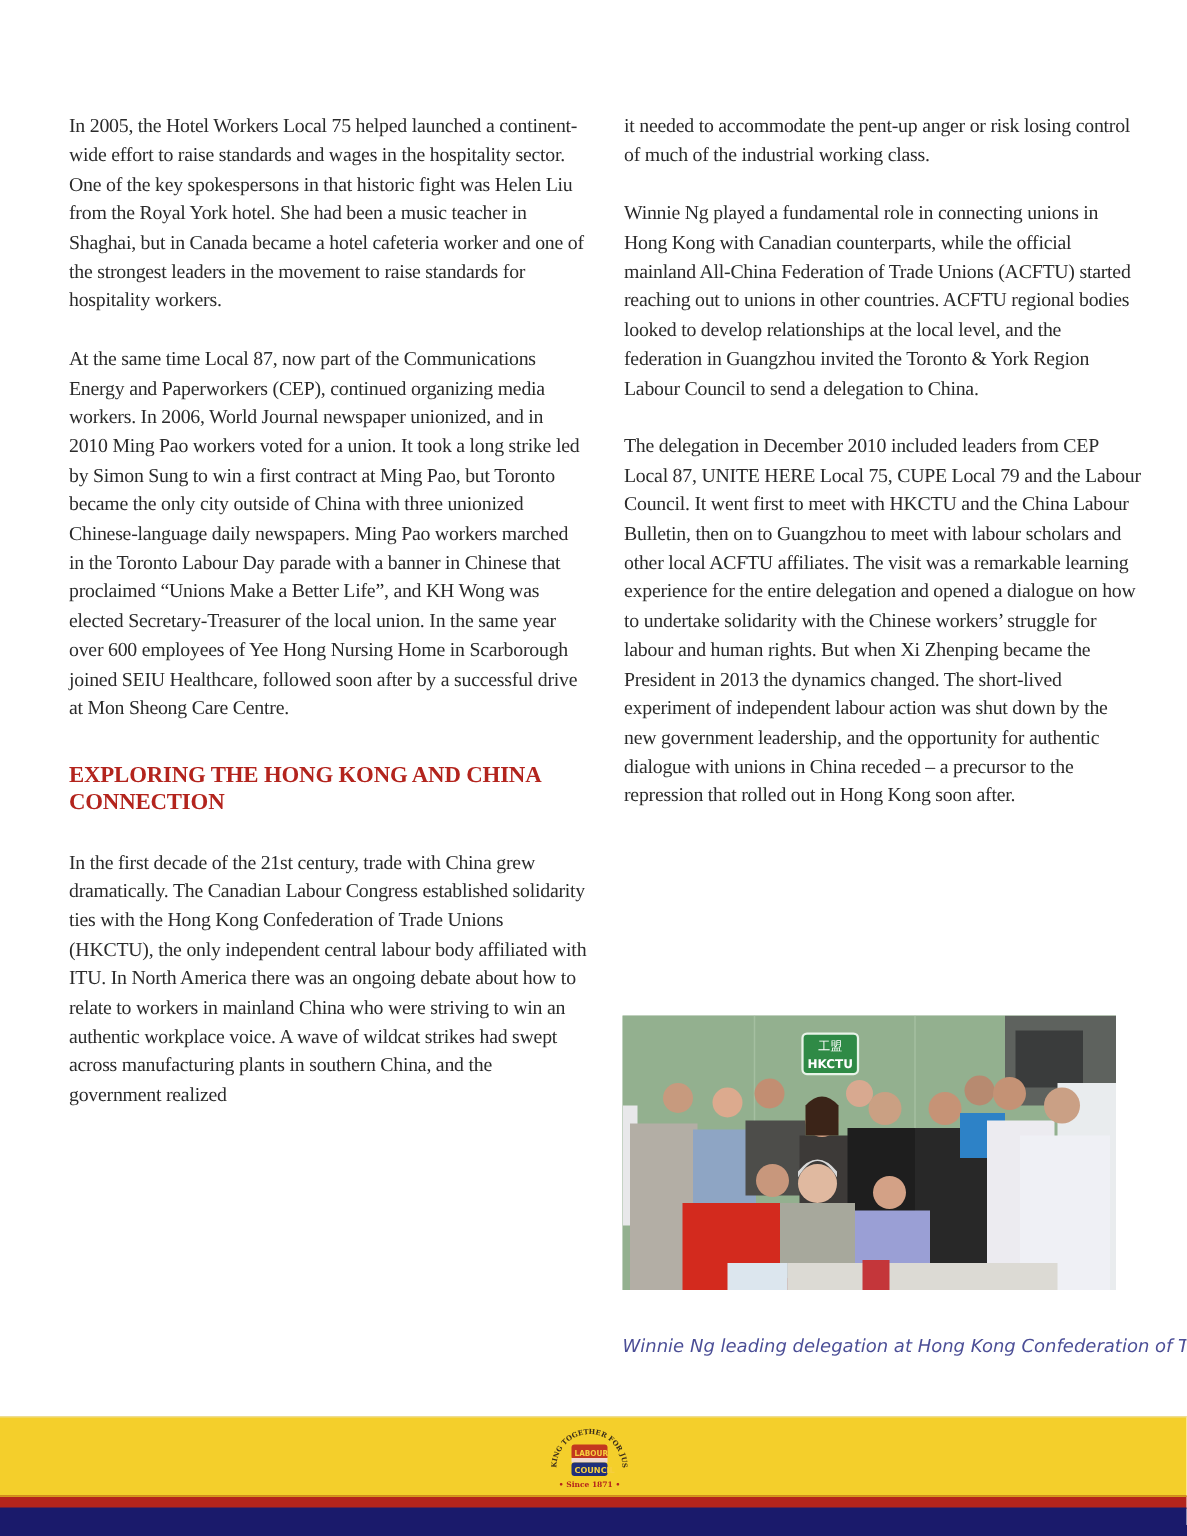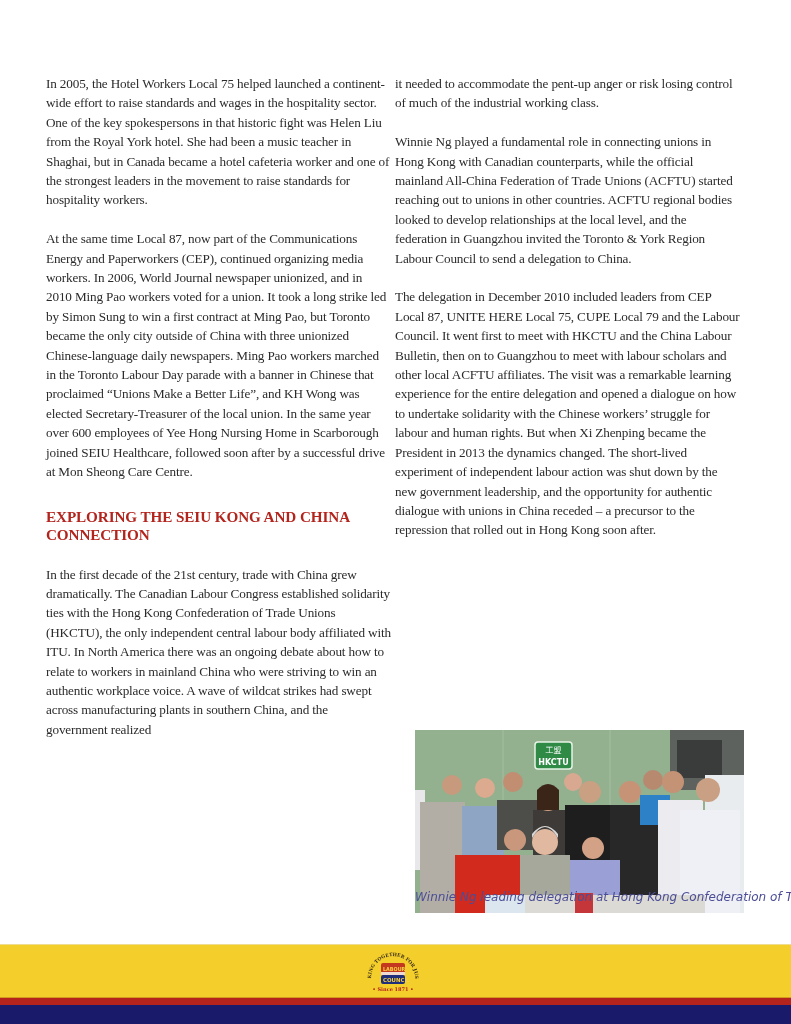--- a/index.html
+++ b/index.html
@@ -4,46 +4,46 @@
 <style>
   html, body { margin: 0; padding: 0; }
   body {
     width: 791px; height: 1024px; position: relative; overflow: hidden;
     background: #ffffff;
     font-family: "DejaVu Sans", sans-serif;
     color: #2b2b2b;
   }
   .col { position: absolute; top: 74px; font-size: 13.2px; line-height: 19.4px; letter-spacing: -0.15px; font-family: Liberation Serif, serif; }
   .col-left { left: 46px; width: 345px; }
-  .col-right { left: 395px; width: 345px; }
+  .col-right { left: 416px; width: 345px; }
   .para { margin: 0 0 19.4px 0; }
   .heading {
     color: #b3241d; font-weight: bold; font-size: 15.2px; line-height: 18.5px;
     margin: 26px 0 20px 0; letter-spacing: -0.1px;
   }
   .photo {
-    position: absolute; left: 415px; top: 730px; width: 329px; height: 183px;
+    position: absolute; left: 415px; top: 677px; width: 329px; height: 183px;
     overflow: hidden; background: #8fae8c;
   }
   .caption {
     position: absolute; left: 415px; top: 890px; width: 376px; white-space: nowrap; overflow: hidden;
     font-style: italic; font-size: 12px; color: #4b4e96;
   }
   .band-yellow { position: absolute; left: 0; top: 944px; width: 791px; height: 53px; background: #f4cf2b; border-top: 1px solid #eedd90; }
   .band-red { position: absolute; left: 0; top: 997px; width: 791px; height: 8px; background: #b4241c; border-top: 1px solid #d39a1b; }
   .band-navy { position: absolute; left: 0; top: 1005px; width: 791px; height: 19px; background: #1a1a6b; }
   .logo { position: absolute; left: 363px; top: 948px; width: 60px; height: 46px; }
 </style>
 </head>
 <body>
 
 <div class="col col-left">
   <p class="para">In 2005, the Hotel Workers Local 75 helped launched a continent-wide effort to raise standards and wages in the hospitality sector. One of the key spokespersons in that historic fight was Helen Liu from the Royal York hotel. She had been a music teacher in Shaghai, but in Canada became a hotel cafeteria worker and one of the strongest leaders in the movement to raise standards for hospitality workers.</p>
   <p class="para">At the same time Local 87, now part of the Communications Energy and Paperworkers (CEP), continued organizing media workers. In 2006, World Journal newspaper unionized, and in 2010 Ming Pao workers voted for a union. It took a long strike led by Simon Sung to win a first contract at Ming Pao, but Toronto became the only city outside of China with three unionized Chinese-language daily newspapers. Ming Pao workers marched in the Toronto Labour Day parade with a banner in Chinese that proclaimed “Unions Make a Better Life”, and KH Wong was elected Secretary-Treasurer of the local union. In the same year over 600 employees of Yee Hong Nursing Home in Scarborough joined SEIU Healthcare, followed soon after by a successful drive at Mon Sheong Care Centre.</p>
-  <h2 class="heading">EXPLORING THE SEIU KONG AND CHINA CONNECTION</h2>
+  <h2 class="heading">EXPLORING THE HONG KONG AND CHINA CONNECTION</h2>
   <p class="para">In the first decade of the 21st century, trade with China grew dramatically. The Canadian Labour Congress established solidarity ties with the Hong Kong Confederation of Trade Unions (HKCTU), the only independent central labour body affiliated with ITU. In North America there was an ongoing debate about how to relate to workers in mainland China who were striving to win an authentic workplace voice. A wave of wildcat strikes had swept across manufacturing plants in southern China, and the government realized</p>
 </div>
 
 <div class="col col-right">
   <p class="para">it needed to accommodate the pent-up anger or risk losing control of much of the industrial working class.</p>
   <p class="para">Winnie Ng played a fundamental role in connecting unions in Hong Kong with Canadian counterparts, while the official mainland All-China Federation of Trade Unions (ACFTU) started reaching out to unions in other countries. ACFTU regional bodies looked to develop relationships at the local level, and the federation in Guangzhou invited the Toronto &amp; York Region Labour Council to send a delegation to China.</p>
   <p class="para">The delegation in December 2010 included leaders from CEP Local 87, UNITE HERE Local 75, CUPE Local 79 and the Labour Council. It went first to meet with HKCTU and the China Labour Bulletin, then on to Guangzhou to meet with labour scholars and other local ACFTU affiliates. The visit was a remarkable learning experience for the entire delegation and opened a dialogue on how to undertake solidarity with the Chinese workers’ struggle for labour and human rights. But when Xi Zhenping became the President in 2013 the dynamics changed. The short-lived experiment of independent labour action was shut down by the new government leadership, and the opportunity for authentic dialogue with unions in China receded – a precursor to the repression that rolled out in Hong Kong soon after.</p>
 </div>
 
 <div class="photo">

